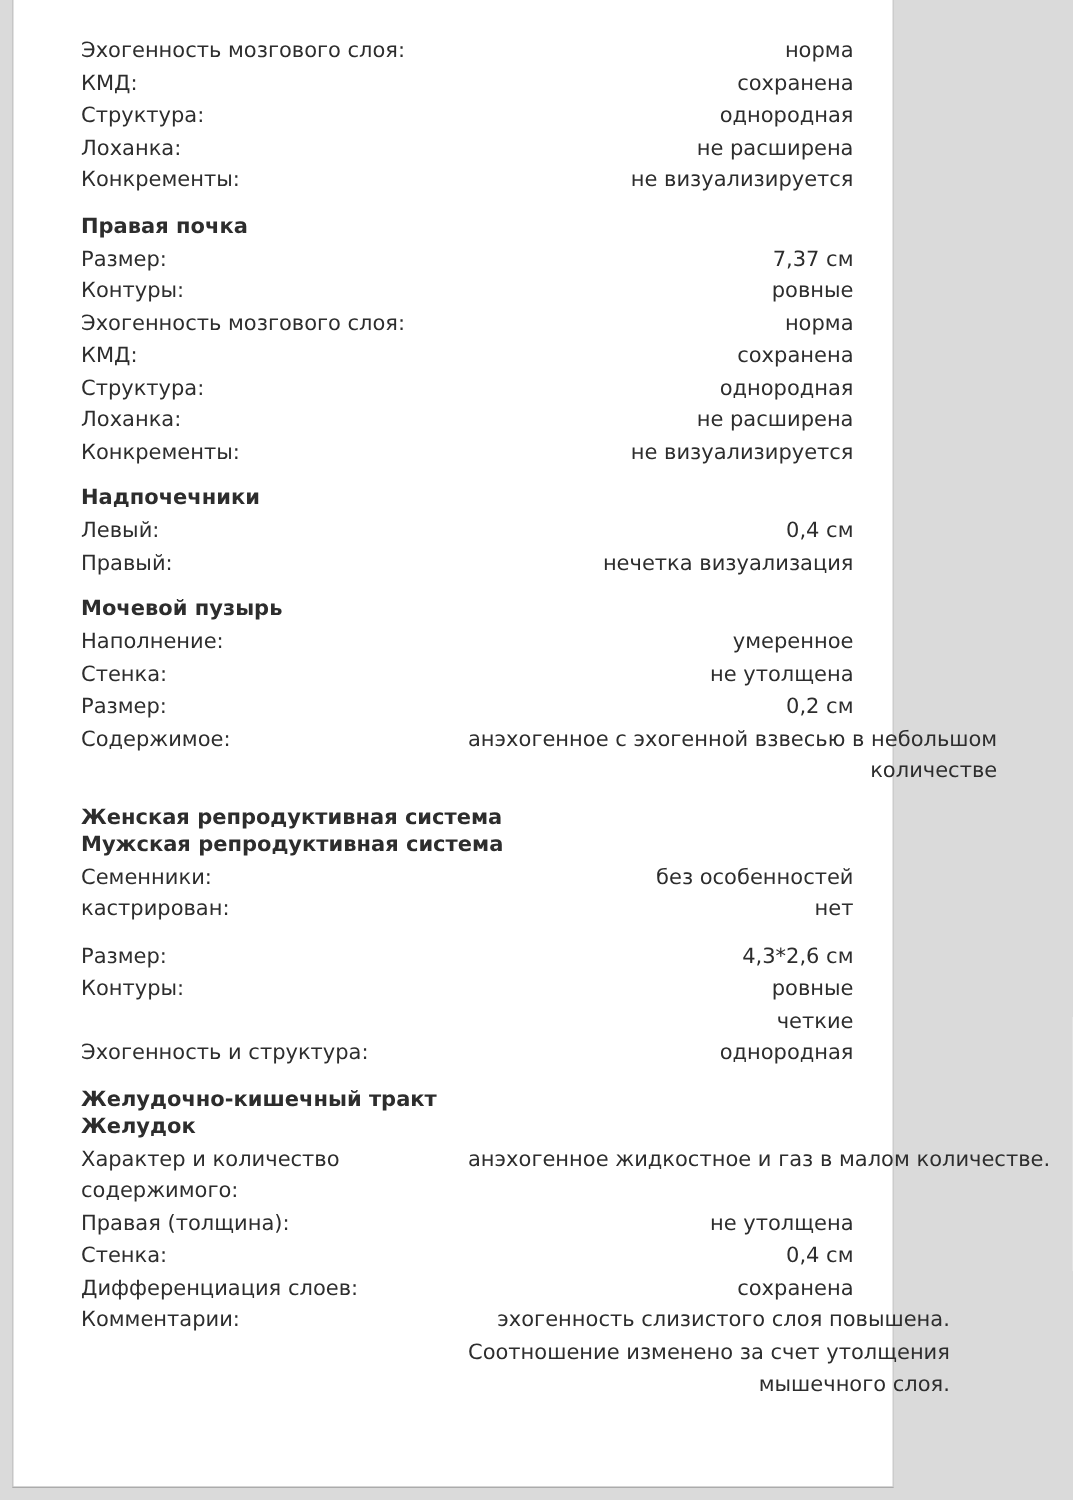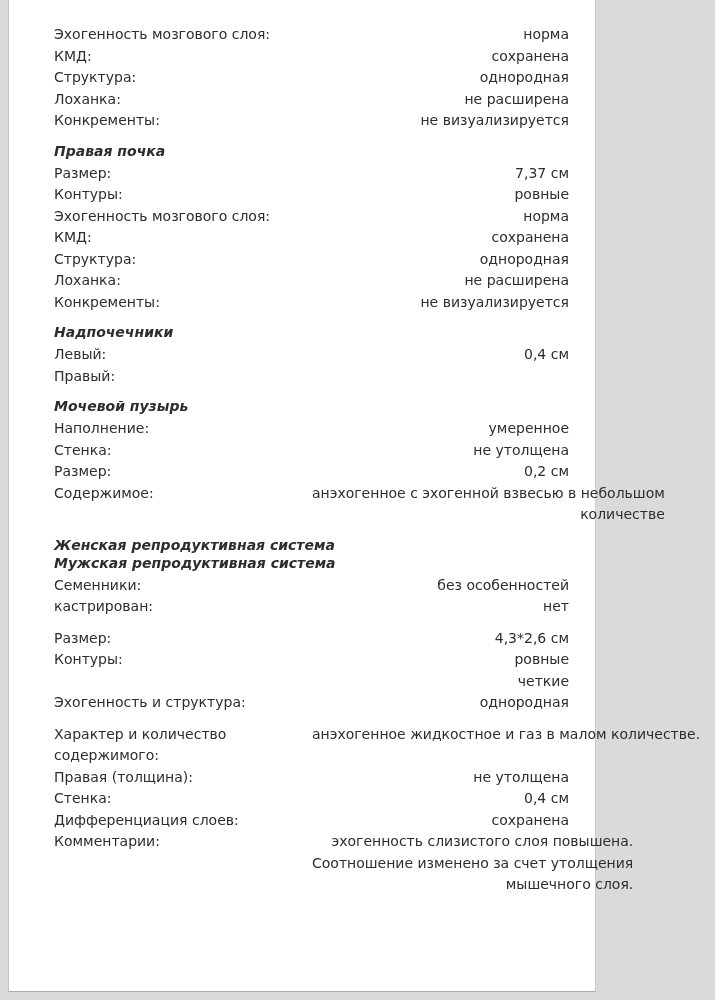--- a/index.html
+++ b/index.html
@@ -36,21 +36,20 @@
       margin-top: 10px;
     }
     .section.first {
       margin-top: 0;
     }
     .section-title {
       font-weight: bold;
       line-height: 18px;
       margin: 0 0 3px 0;
       white-space: pre;
-      font-style: italic;
     }
     .row {
       display: flex;
       align-items: flex-start;
     }
     .label {
       flex: 0 0 258px;
       width: 258px;
       line-height: 21.5px;
       white-space: pre;
@@ -125,20 +124,21 @@
       </div>
 
       <div class="section">
         <div class="section-title">Надпочечники</div>
         <div class="row">
           <div class="label">Левый:</div>
           <div class="value">0,4 см</div>
         </div>
         <div class="row">
           <div class="label">Правый:</div>
+          <div class="value">нечетка визуализация</div>
         </div>
       </div>
 
       <div class="section">
         <div class="section-title">Мочевой пузырь</div>
         <div class="row">
           <div class="label">Наполнение:</div>
           <div class="value">умеренное</div>
         </div>
         <div class="row">
@@ -179,20 +179,22 @@
           <div class="value">ровные
 четкие</div>
         </div>
         <div class="row">
           <div class="label">Эхогенность и структура:</div>
           <div class="value">однородная</div>
         </div>
       </div>
 
       <div class="section">
+        <div class="section-title">Желудочно-кишечный тракт
+Желудок</div>
         <div class="row">
           <div class="label">Характер и количество
 содержимого:</div>
           <div class="value">анэхогенное жидкостное и газ в малом количестве.</div>
         </div>
         <div class="row">
           <div class="label">Правая (толщина):</div>
           <div class="value">не утолщена</div>
         </div>
         <div class="row">

